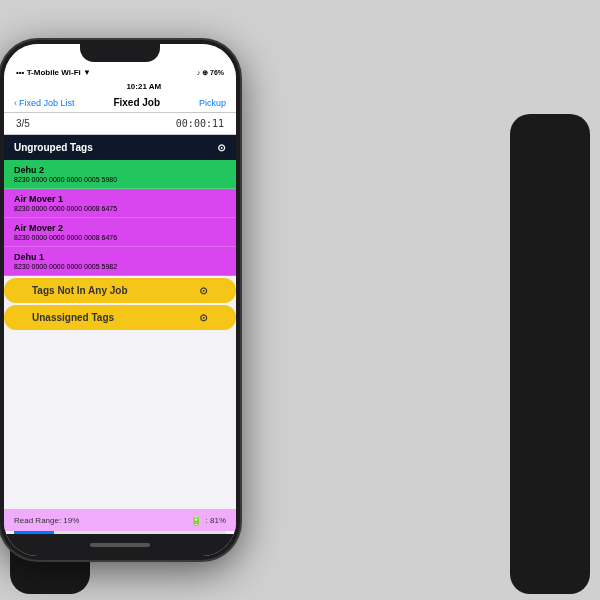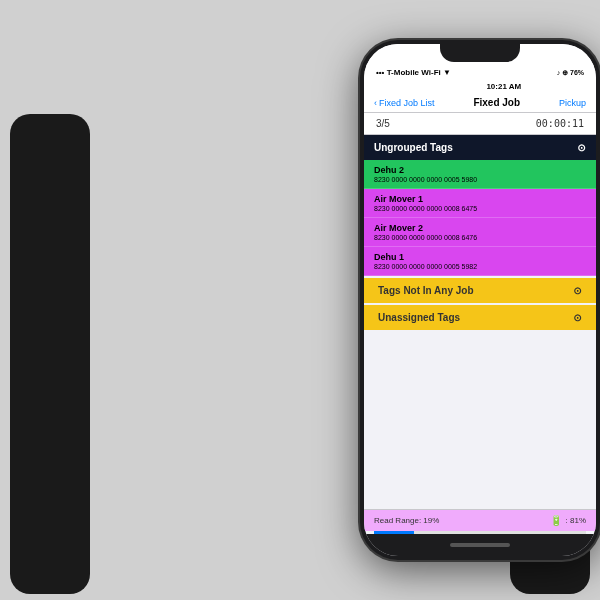--- a/index.html
+++ b/index.html
@@ -10,21 +10,21 @@
       display: flex;
       align-items: center;
       justify-content: center;
       font-family: -apple-system, 'Helvetica Neue', Arial, sans-serif;
       overflow: hidden;
     }
 
     .scene {
       display: flex;
       align-items: center;
-      justify-content: flex-end;
+      justify-content: flex-start;
       width: 600px;
       height: 492px;
       position: relative;
     }
 
     
     .phone-side {
       position: absolute;
       width: 80px;
       height: 480px;
@@ -145,25 +145,26 @@
     }
     .section-header-red span {
       color: #fff;
       font-size: 10px;
       font-weight: 600;
     }
 
     
     .section-header-yellow {
       background: #f5c518;
-      padding: 7px 14px;
+      padding: 7px 28px;
       display: flex;
       justify-content: space-between;
       align-items: center;
       margin-top: 2px;
+      border-radius: 12px;
     }
     .section-header-yellow span {
       color: #333;
       font-size: 10px;
       font-weight: 600;
     }
 
     
     .list-item-red {
       background: #22c55e;

